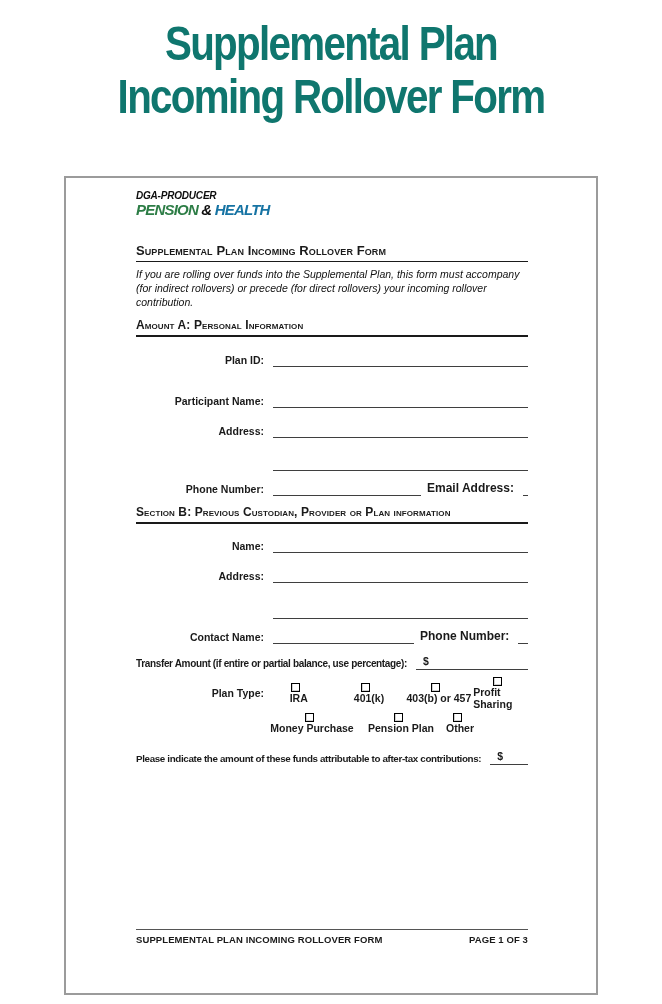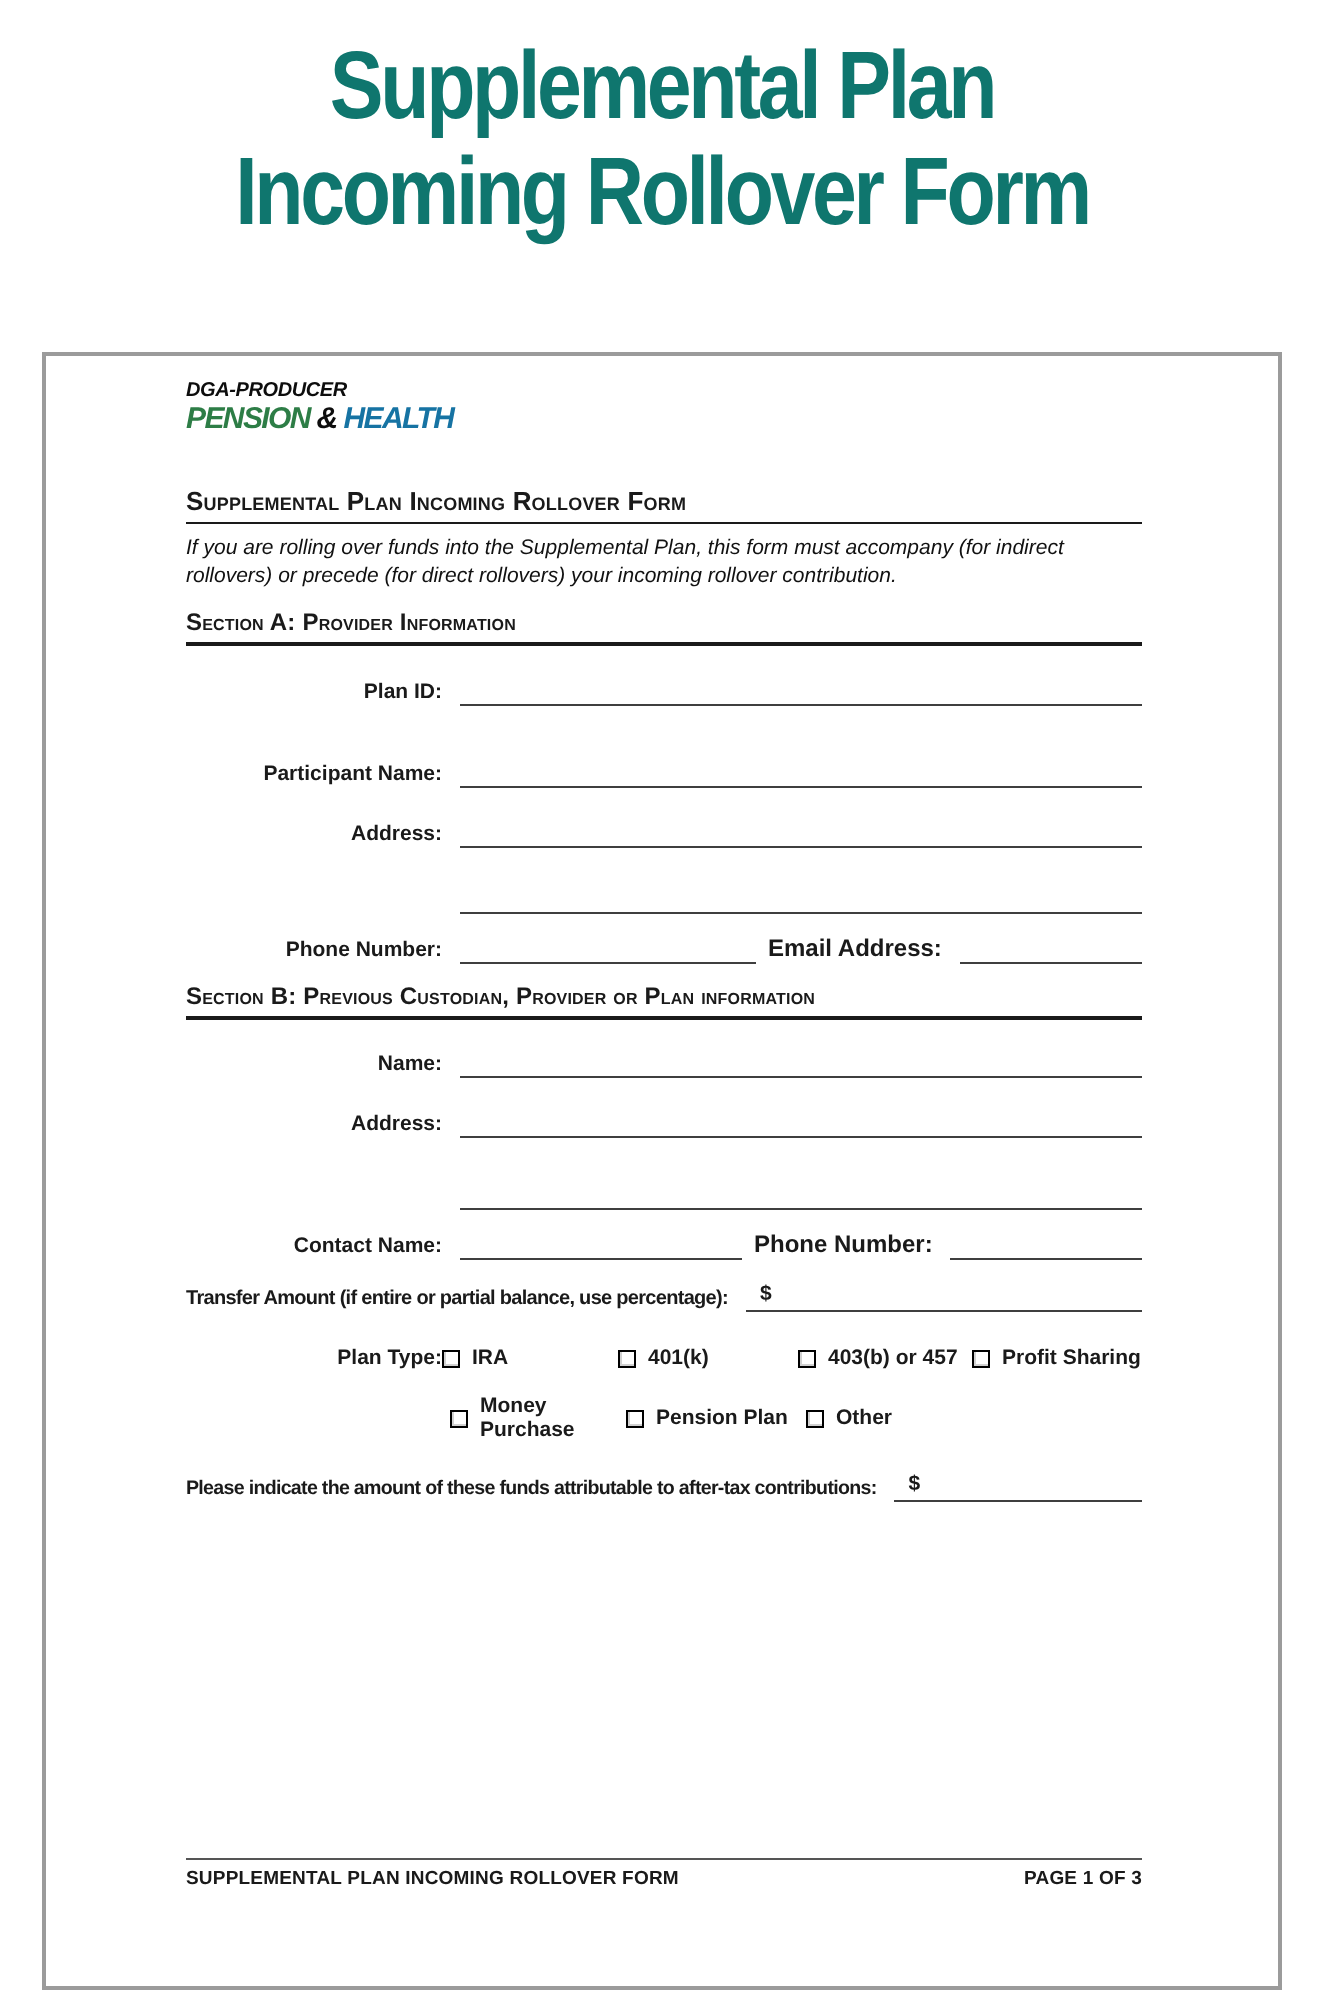--- a/index.html
+++ b/index.html
@@ -11,21 +11,21 @@
 
   
   .main-title {
     margin-top: 18px; text-align: center; color: #0f766e;
     font-weight: 700; font-size: 48px; line-height: 1.10; letter-spacing: -2px;
   }
   .main-title .t-line { transform: scaleX(0.84); transform-origin: center; }
 
   
   .paper {
-    position: relative; width: 620px; height: 819px; margin: 52px auto 0;
+    position: relative; width: 534px; height: 819px; margin: 52px auto 0;
     background: #ffffff; border: 2px solid #9b9b9b;
     padding: 13px 68px 0 70px;
   }
 
   
   .logo { line-height: 1; }
   .logo-top {
     font-size: 10px; font-weight: 700; font-style: italic;
     letter-spacing: -0.2px; color: #0d0d0d;
   }
@@ -66,21 +66,21 @@
   }
   .fill .currency { font-weight: 700; padding-left: 7px; line-height: 17px; display: inline-block; }
   .fill-fixed { flex: 0 0 148px; }
 
   .lbl-long {
     font-size: 10px; font-weight: 700; letter-spacing: -0.35px;
     white-space: nowrap; padding-bottom: 1px;
   }
 
   
-  .opt { display: flex; align-items: center; font-size: 10.5px; font-weight: 700; }
+  .opt { display: flex; align-items: center; font-size: 10.5px; font-weight: 700; flex-direction: column; }
   .cb {
     width: 9px; height: 9px; flex: 0 0 9px; display: inline-block;
     border: 1.5px solid #000; background: #fff; margin-right: 6px;
     box-shadow: inset 1px -1px 0 rgba(0,0,0,0.18);
   }
   .w88 { width: 88px; } .w90 { width: 90px; } .w87 { width: 87px; }
   .plan-row  { margin-top: 16px; height: 15px; align-items: center; }
   .plan-row .lbl { align-self: center; padding-bottom: 0; }
   .plan-row .opt:first-of-type { margin-left: 12px; }
   .plan-row2 { margin-top: 15px; height: 15px; align-items: center; padding-left: 132px; }
@@ -107,21 +107,21 @@
     <div class="logo-top">DGA-PRODUCER</div>
     <div class="logo-bottom">
       <span id="logo-pension" style="color: rgb(45, 125, 70);">PENSION</span><span style="color:#0d0d0d; white-space:pre;"> &amp; </span><span id="logo-health" style="color: rgb(22, 115, 163);">HEALTH</span>
     </div>
   </div>
 
   <div class="form-heading">Supplemental Plan Incoming Rollover Form</div>
 
   <p class="intro">If you are rolling over funds into the Supplemental Plan, this form must accompany (for indirect rollovers) or precede (for direct rollovers) your incoming rollover contribution.</p>
 
-  <div class="section-h">Section A: Provider Information</div>
+  <div class="section-h">Amount A: Personal Information</div>
 
   <div class="row" style="margin-top:13px">
     <span class="lbl">Plan ID:</span>
     <span class="fill"></span>
   </div>
 
   <div class="row" style="margin-top:24px">
     <span class="lbl">Participant Name:</span>
     <span class="fill"></span>
   </div>

